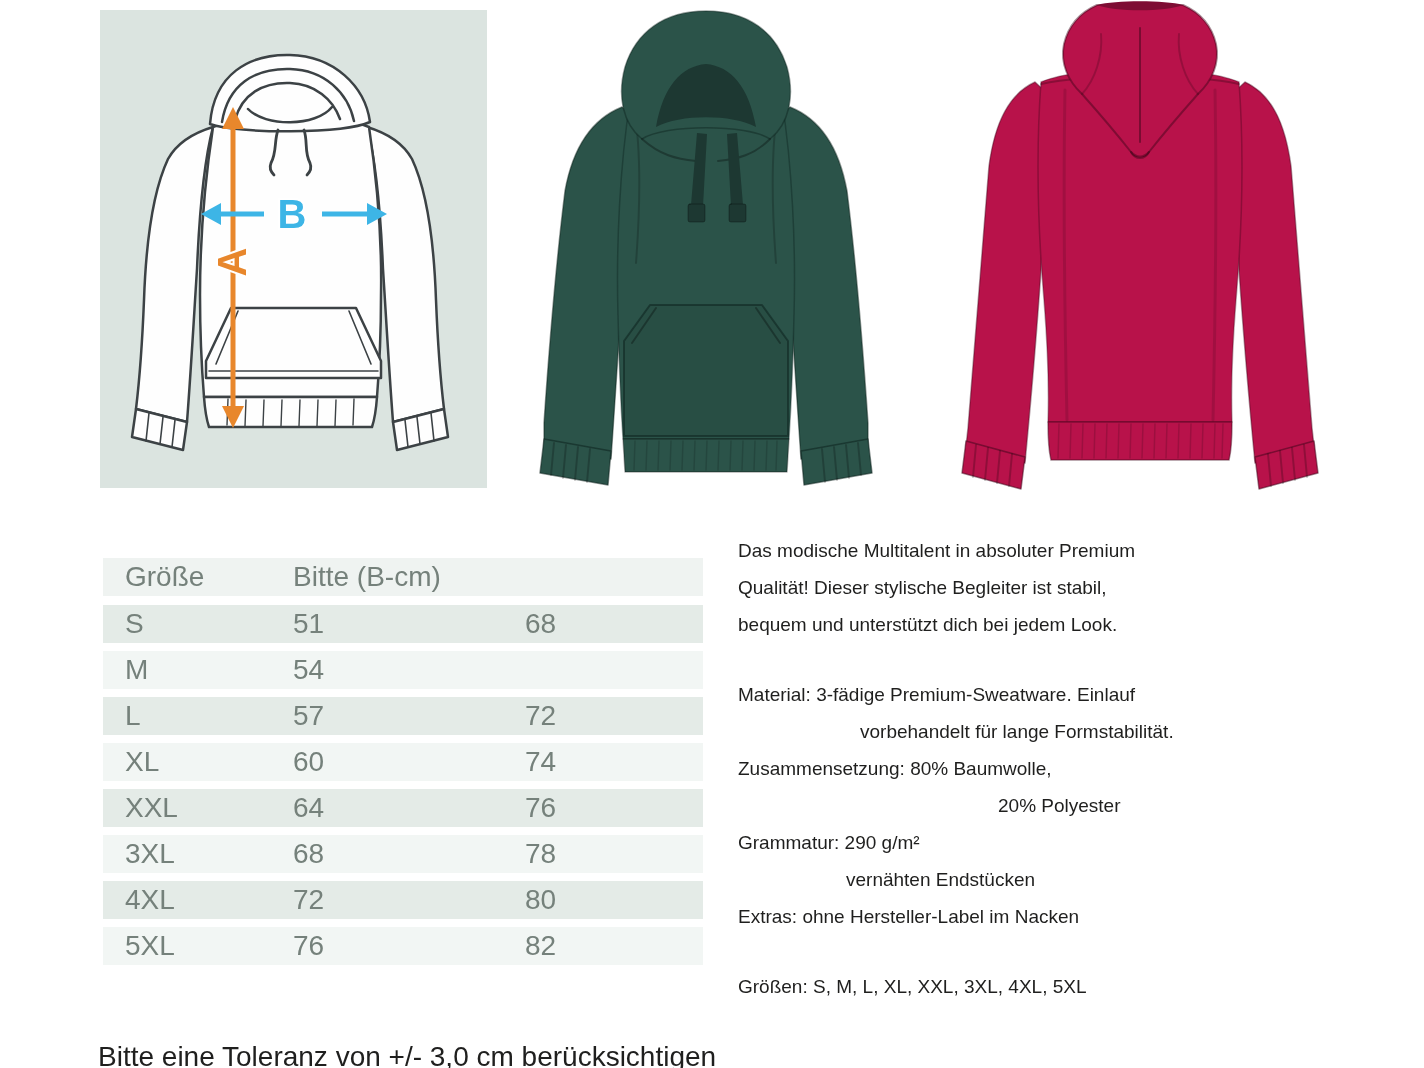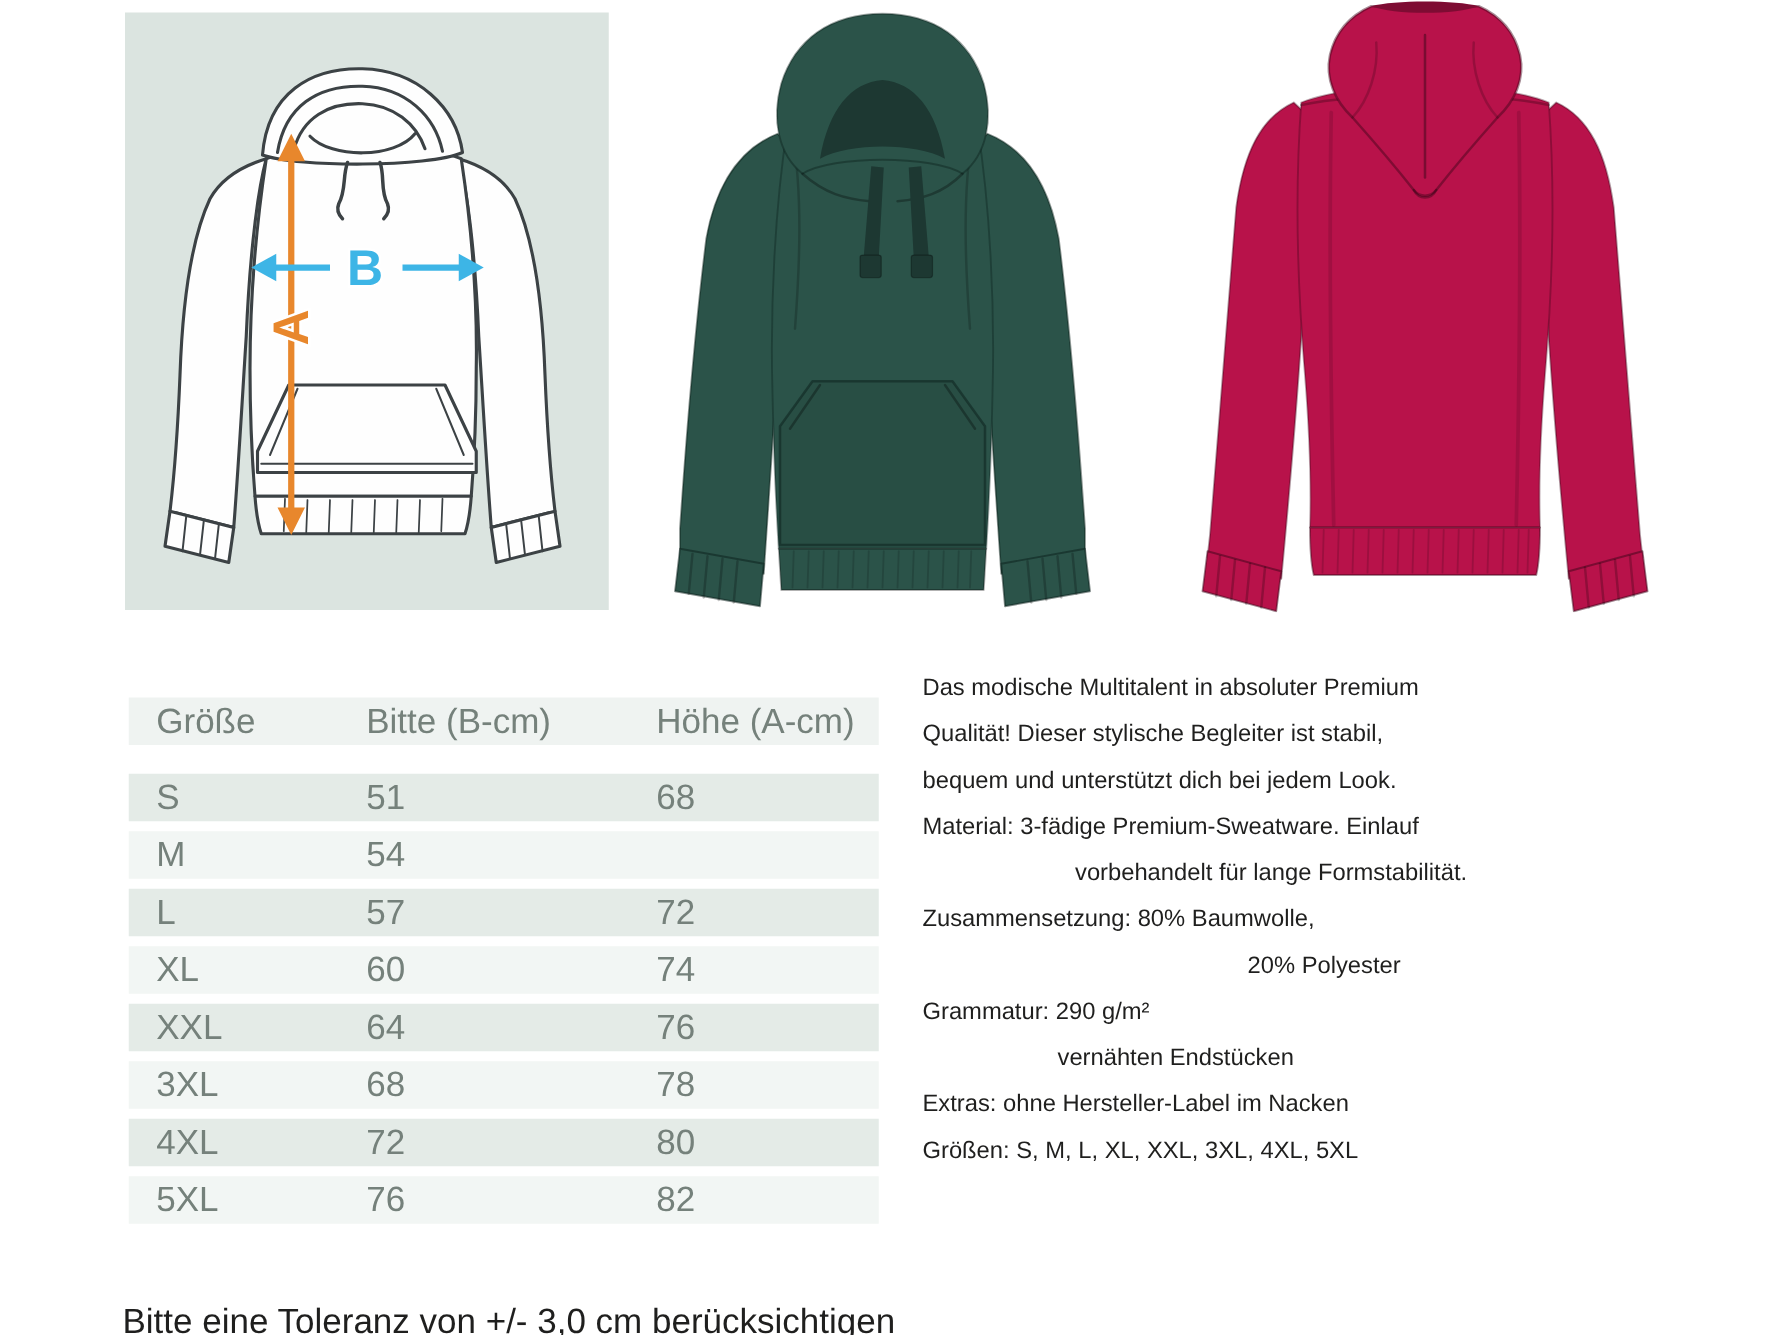--- a/index.html
+++ b/index.html
@@ -17,32 +17,32 @@
   .panel svg{display:block;width:100%;height:100%;}
   .photo{position:absolute;margin:0;padding:0;}
   .photo.front{left:510px;top:5px;width:430px;height:490px;}
   .photo.back{left:945px;top:0px;width:390px;height:490px;}
   .photo svg{display:block;width:100%;height:100%;}
 
   .sizetable{position:absolute;left:103px;top:558px;width:600px;
              font-size:28px;color:var(--table_text,#75817b);}
   .trow{display:grid;grid-template-columns:190px 232px 178px;height:38px;
         line-height:38px;margin-bottom:8px;}
-  .trow.head{background:var(--header_bg,#eff3f1);margin-bottom:23px;}
+  .trow.head{background:var(--header_bg,#eff3f1);margin-bottom:9px;}
   .trow.odd{background:var(--row_dark,#e4ebe7);}
   .trow.even{background:var(--row_light,#f2f6f4);}
   .tcell{white-space:nowrap;overflow:hidden;}
   .tcell.c0{padding-left:22px;}
 
   .note{position:absolute;left:98px;top:1041px;font-size:28px;color:var(--text,#1f1f1e);
         white-space:nowrap;}
   .desc{position:absolute;left:738px;top:532px;width:686px;font-size:19px;
         line-height:37px;color:var(--text,#1f1f1e);}
   .dline{white-space:nowrap;}
-  .dline.gap{}
+  .dline.gap{margin-top:33px;}
 
   .mlabel{font-family:"Liberation Sans", sans-serif;font-weight:bold;font-size:40px;
           paint-order:stroke;stroke:#ffffff;stroke-width:4px;}
   text.mlabel.a{fill:var(--arrow_a,#e8872c);}
   text.mlabel.b{fill:var(--arrow_b,#3db5e6);}
 </style>
 </head>
 <body>
 
 <div class="page">
@@ -152,21 +152,20 @@
         <path d="M137,94 C150,80 158,56 156,34 M253,94 C240,80 232,56 234,34" stroke="rgba(0,0,0,0.18)" stroke-width="2" fill="none"></path>
         <path d="M186,152 C190,160 200,160 204,152" stroke="rgba(0,0,0,0.3)" stroke-width="2" fill="none"></path>
       </g>
     </svg>
   </figure>
 
   <section class="sizetable">
     <div class="trow head">
         <div class="tcell c0">Größe</div>
         <div class="tcell c1">Bitte (B-cm)</div>
-        <div class="tcell c2">Höhe (A-cm)</div>
       </div>
     <div>
         <div class="trow odd">
           <div class="tcell c0">S</div>
           <div class="tcell c1">51</div>
           <div class="tcell c2">68</div>
         </div>
         <div class="trow even">
           <div class="tcell c0">M</div>
           <div class="tcell c1">54</div>

